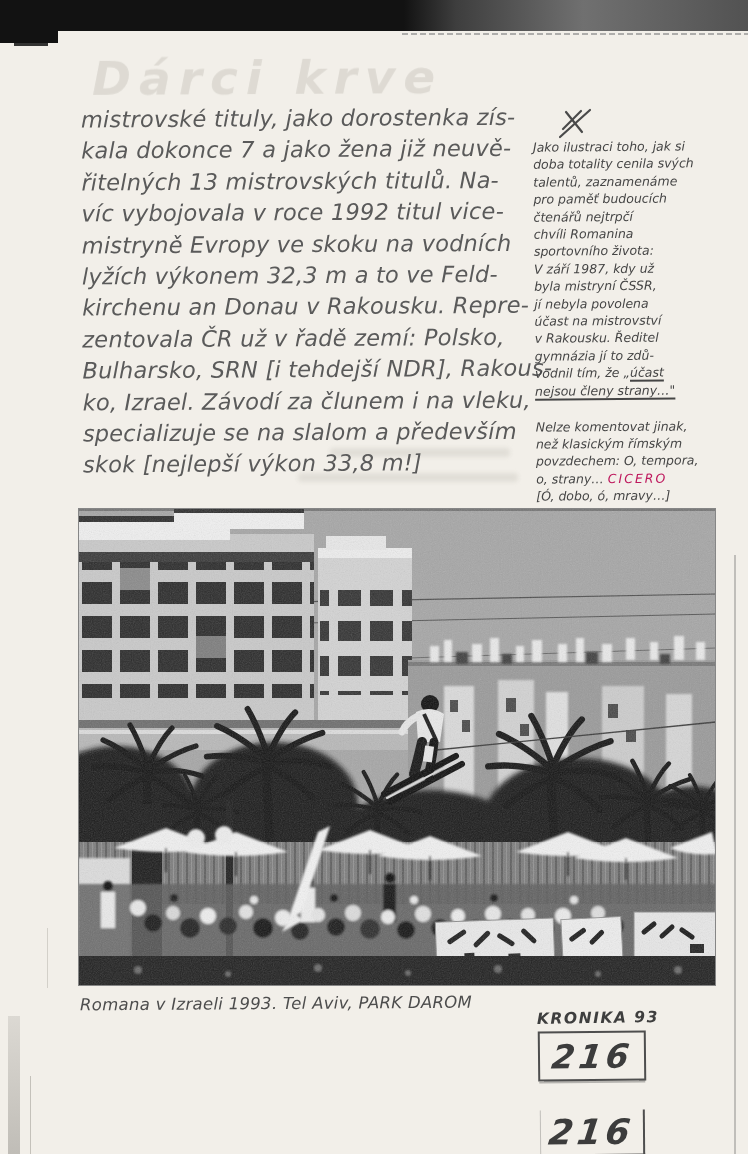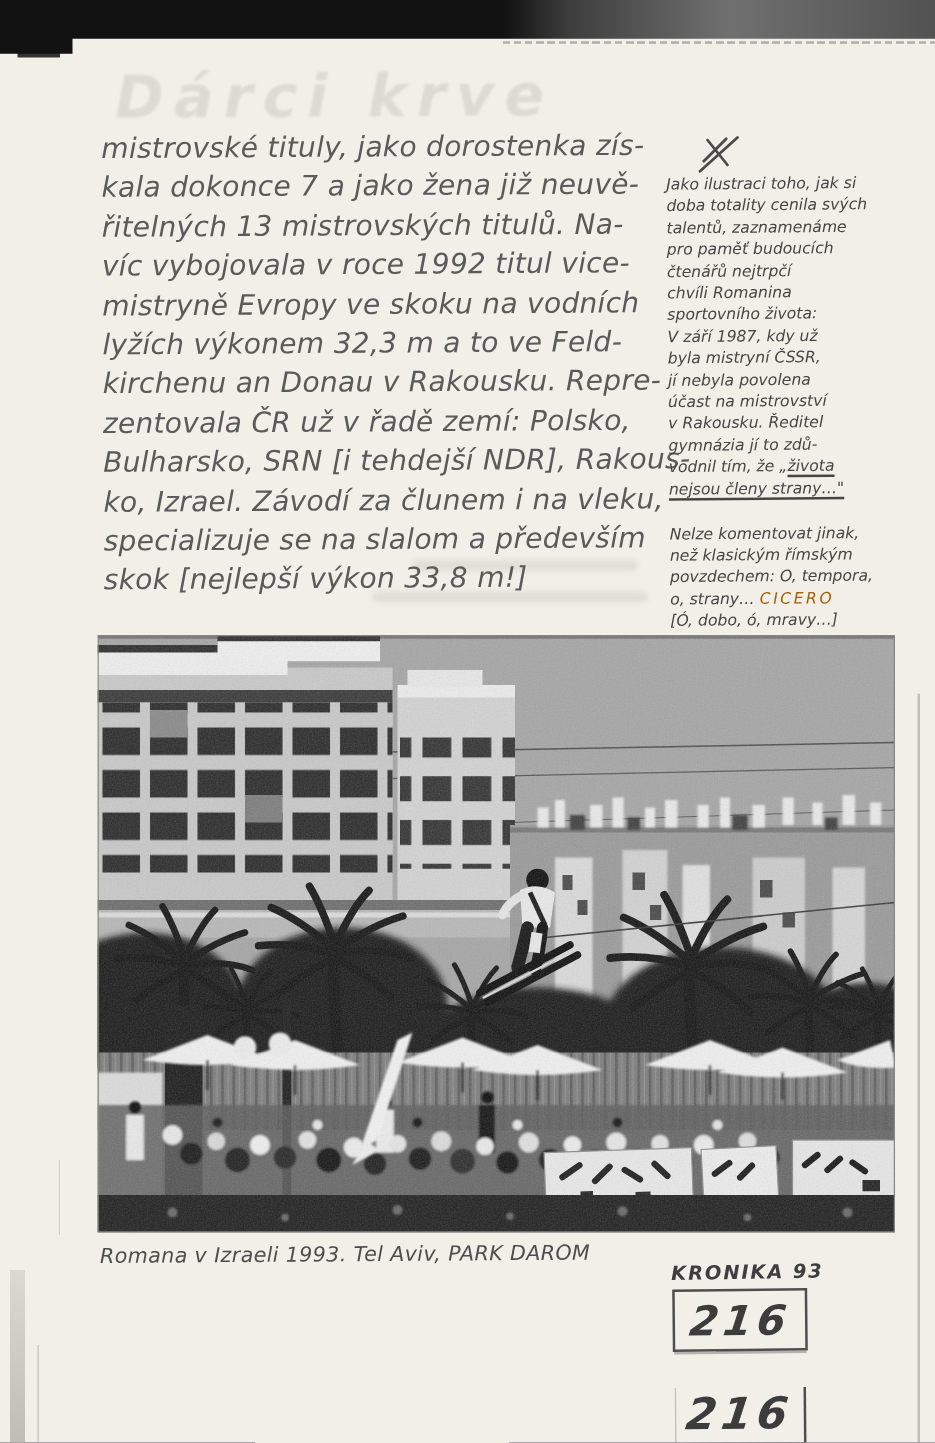--- a/index.html
+++ b/index.html
@@ -24,21 +24,21 @@
   
   .main-text{position:absolute;left:82px;top:103px;color:#5a5a5a;font-size:22.5px;line-height:31.4px;
     font-style:italic;white-space:nowrap;letter-spacing:.2px;transform:rotate(-.35deg);}
   .side-note{position:absolute;left:534px;top:112px;width:210px;color:#454545;}
   .asterisk{position:absolute;left:22px;top:-4px;}
   .note-block{position:absolute;left:0;top:26px;font-size:12.5px;line-height:17.4px;font-style:italic;
     white-space:nowrap;transform:rotate(-.5deg);}
   .note-block2{position:absolute;left:2px;top:306px;font-size:12.5px;line-height:17.2px;font-style:italic;
     white-space:nowrap;transform:rotate(-.4deg);}
   .u{text-decoration:underline;text-underline-offset:3px;text-decoration-thickness:1.5px;}
-  .faded{color:#a16207;letter-spacing:2px;}
+  .faded{color:#be185d;letter-spacing:2px;}
   .photo-wrap{position:absolute;left:78px;top:508px;width:638px;height:478px;}
   .caption{position:absolute;left:80px;top:994px;font-size:16.5px;color:#4d4d4d;font-style:italic;
     letter-spacing:.3px;white-space:nowrap;transform:rotate(-.4deg);}
   .kronika-label{position:absolute;left:537px;top:1009px;font-size:15.5px;color:#3e3e3e;font-style:italic;
     font-weight:bold;letter-spacing:1.5px;transform:rotate(-1deg);white-space:nowrap;}
   .page-box{position:absolute;left:538px;top:1031px;width:104px;height:46px;border:2px solid #4e4e4e;
     transform:rotate(-.6deg);display:flex;align-items:center;justify-content:center;
     box-shadow:0 3px 0 -1px rgba(70,70,70,.35);}
   .page-box-bottom{position:absolute;left:540px;top:1110px;width:102px;height:44px;
     border-right:2px solid #4e4e4e;border-bottom:2px solid #4e4e4e;border-left:1px solid rgba(80,80,80,.3);
@@ -95,21 +95,21 @@
       <div>čtenářů nejtrpčí</div>
       <div>chvíli Romanina</div>
       <div>sportovního života:</div>
       <div>V září 1987, kdy už</div>
       <div>byla mistryní ČSSR,</div>
       <div>jí nebyla povolena</div>
       <div>účast na mistrovství</div>
       <div>v Rakousku. Ředitel</div>
       <div>gymnázia jí to zdů-</div>
       <div>
-        <span>vodnil tím, že „</span><span class="u">života</span>
+        <span>vodnil tím, že „</span><span class="u">účast</span>
       </div>
       <div class="u">nejsou členy strany…"</div>
     </div>
     <div class="note-block2">
       <div>Nelze komentovat jinak,</div>
       <div>než klasickým římským</div>
       <div>povzdechem: O, tempora,</div>
       <div>
         <span>o, strany…</span>
         <span class="faded">CICERO</span>

